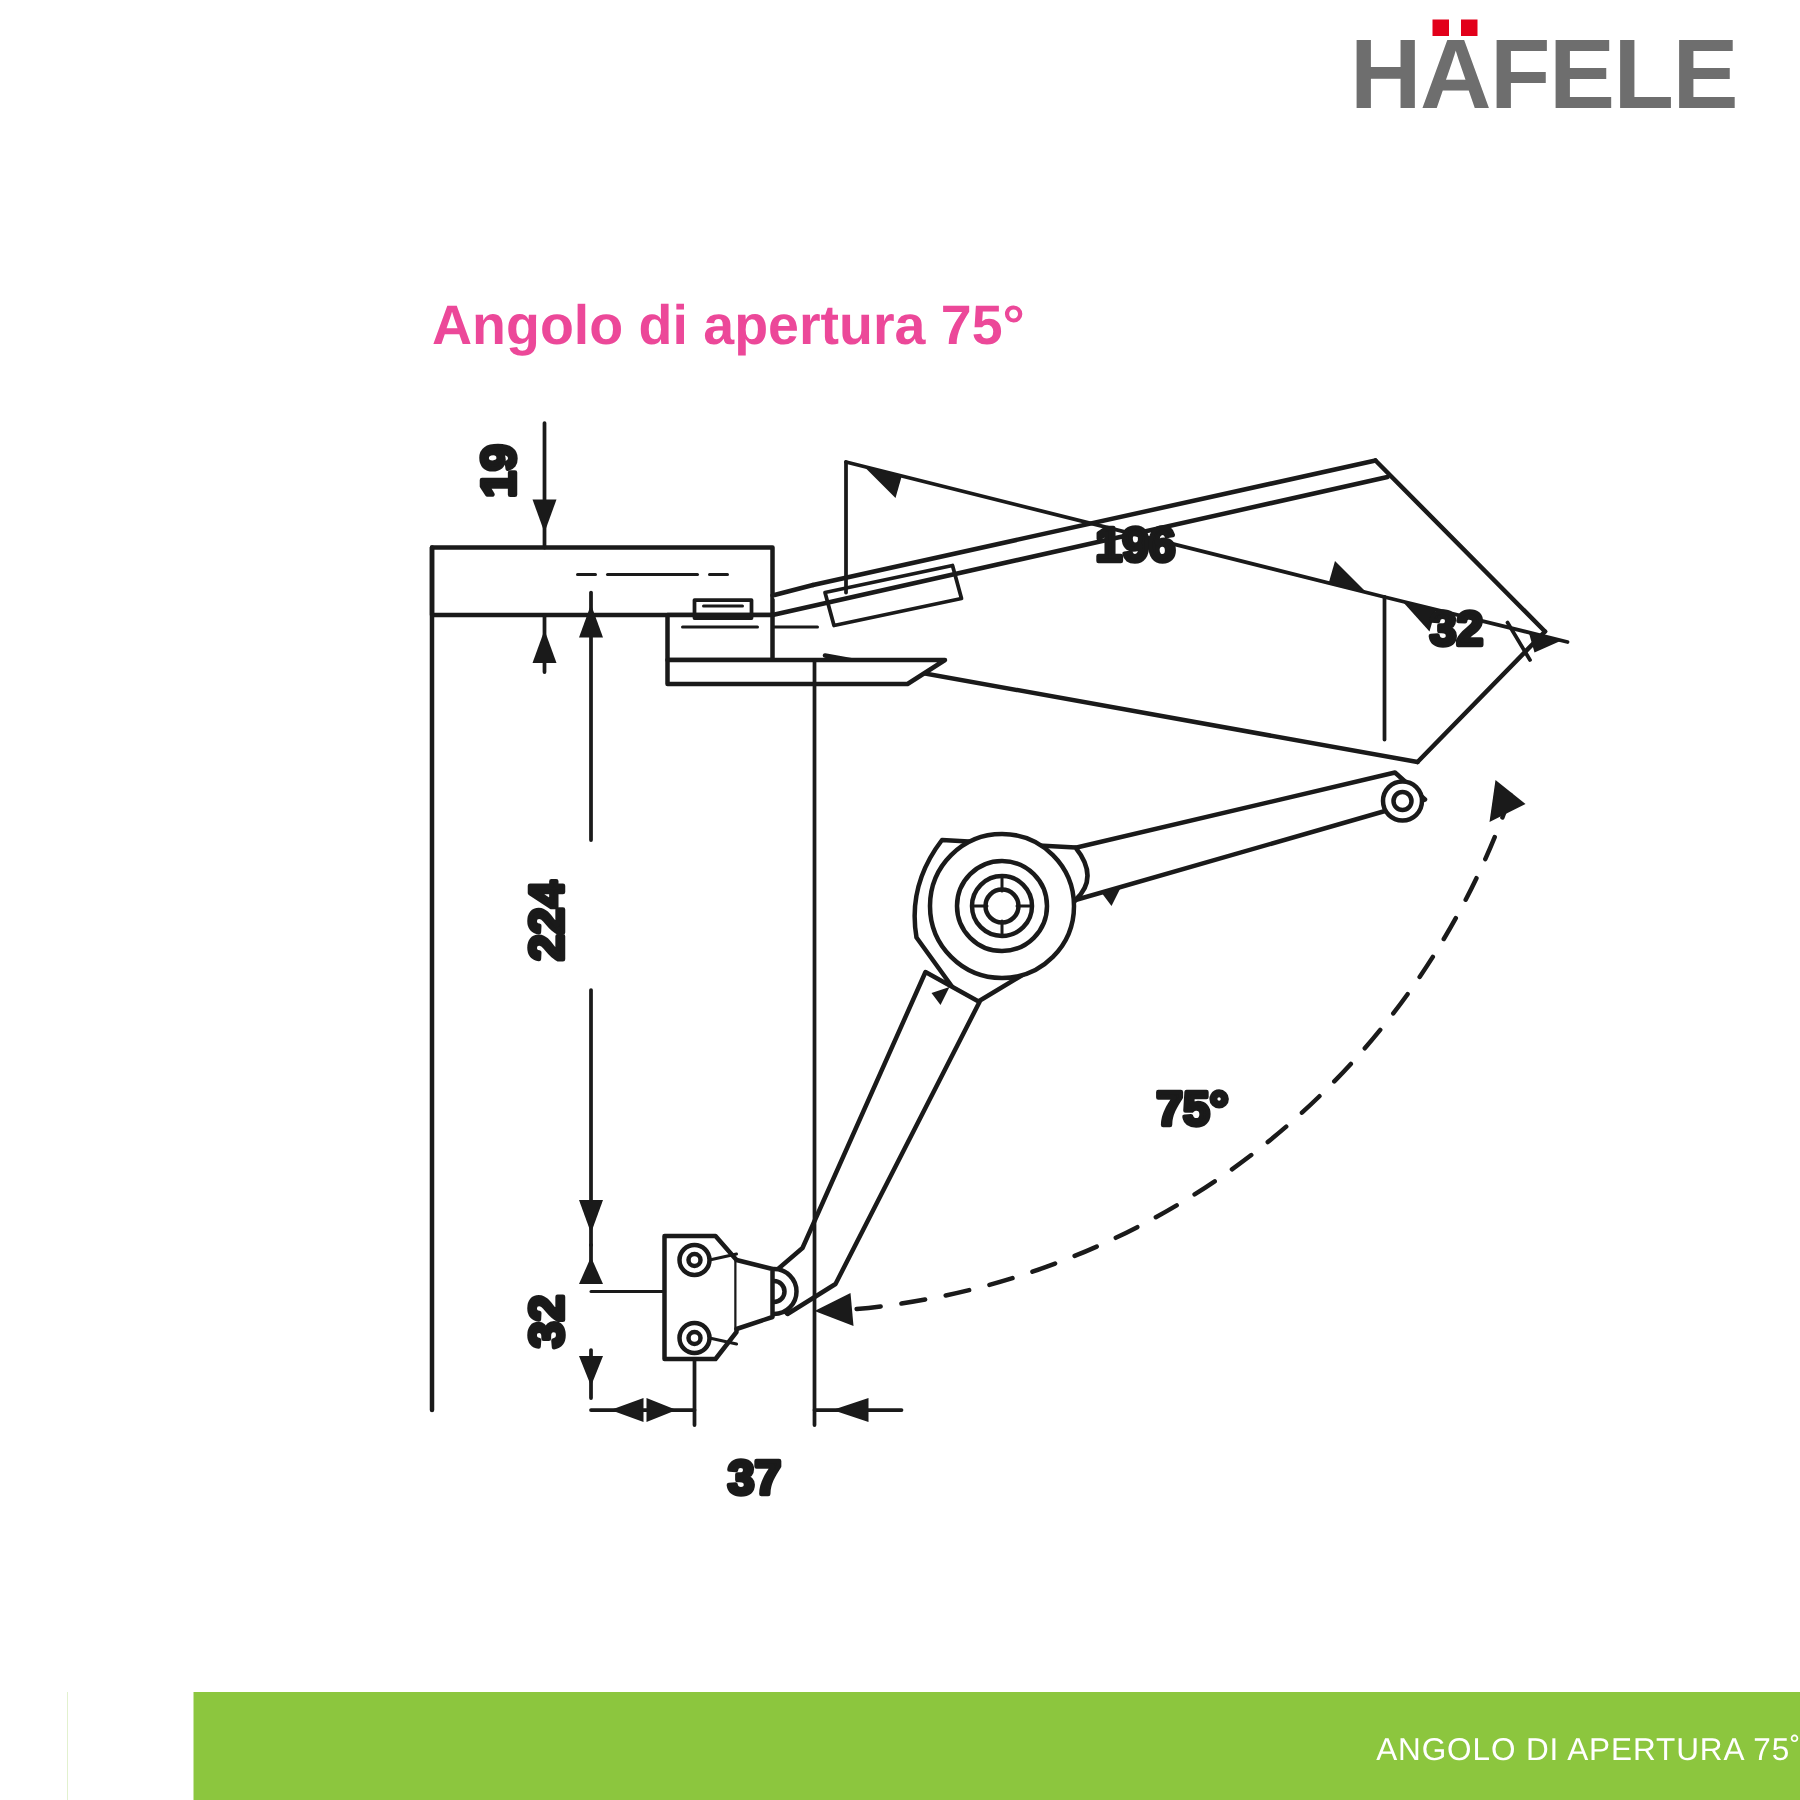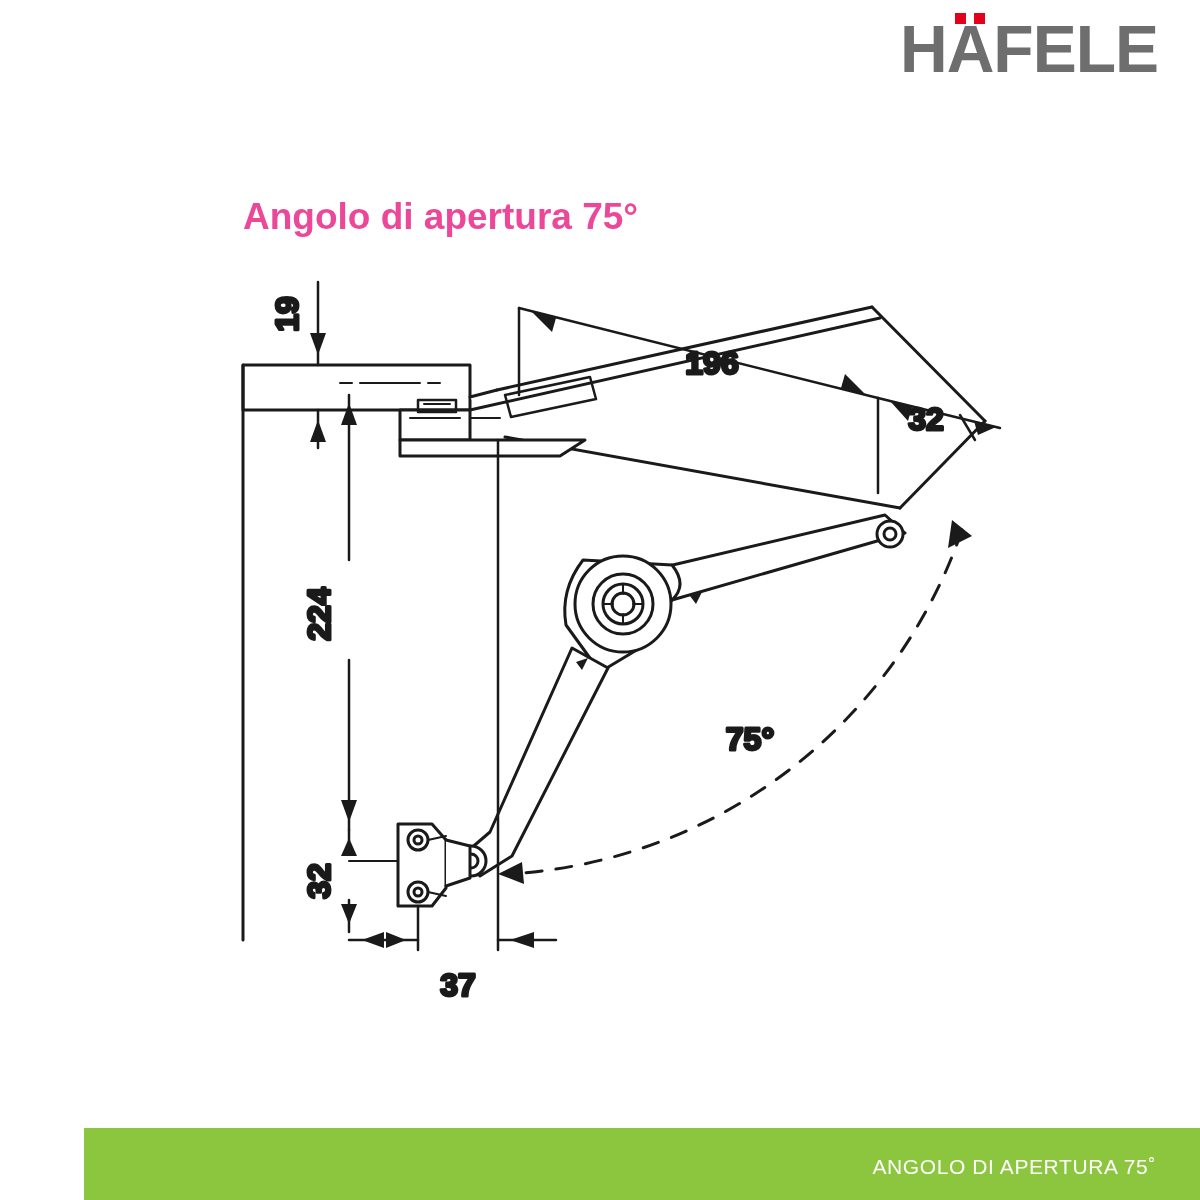--- a/index.html
+++ b/index.html
@@ -10,20 +10,21 @@
   body {
     width: 1200px;
     height: 1200px;
     font-family: "Liberation Sans", sans-serif;
     position: relative;
     overflow: hidden;
   }
   .page {
     position: absolute;
     inset: 0;
+    margin-left: 45px;
   }
 
   
   .logo {
     position: absolute;
     top: 16px;
     right: 42px;
     font-family: "Liberation Sans", sans-serif;
     font-weight: bold;
     font-size: 66px;

